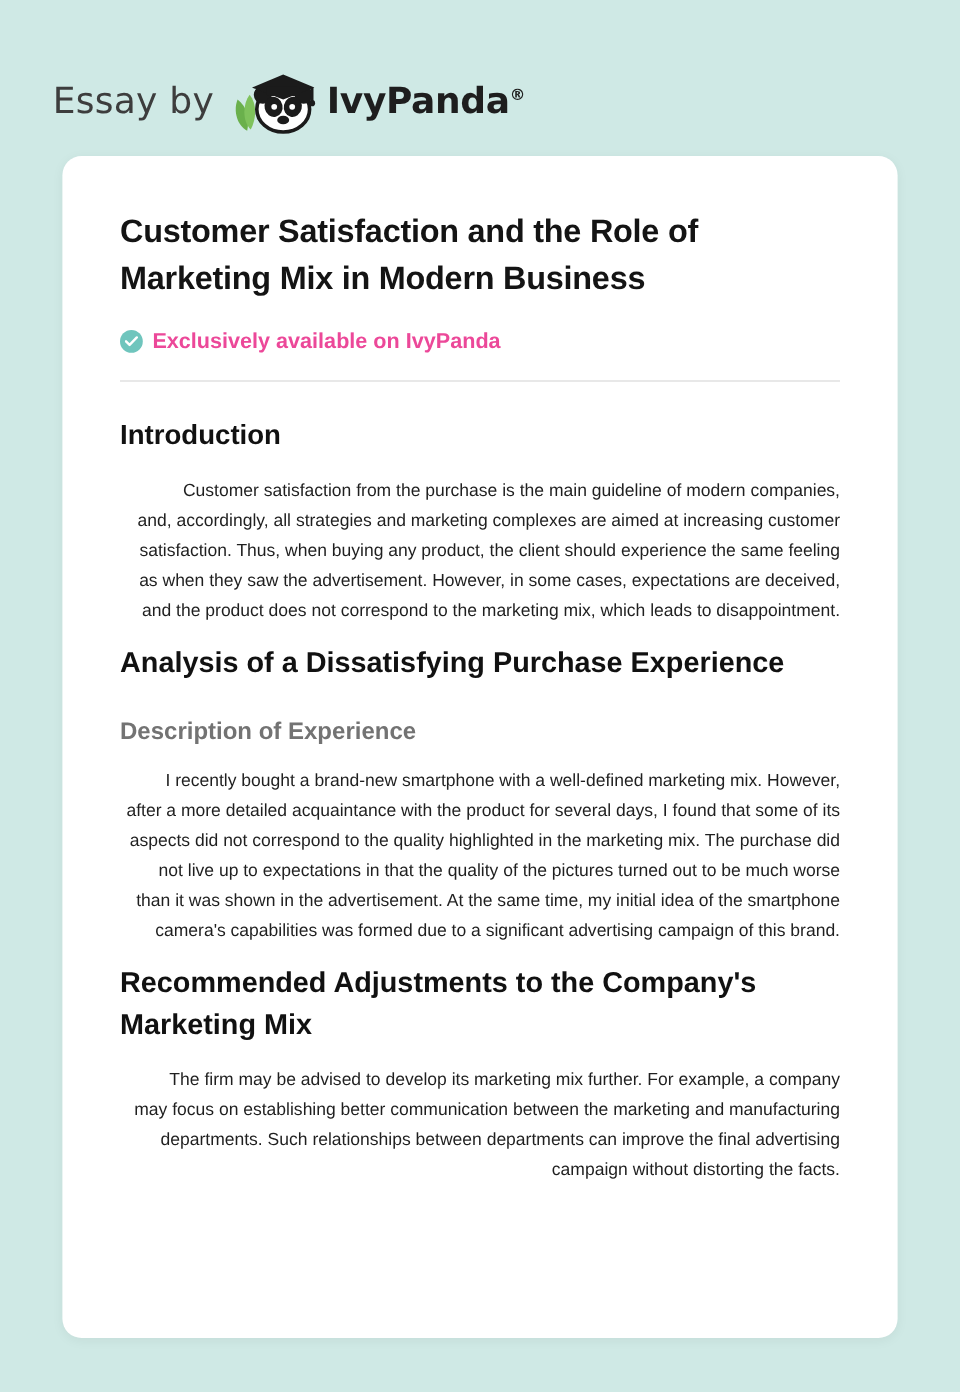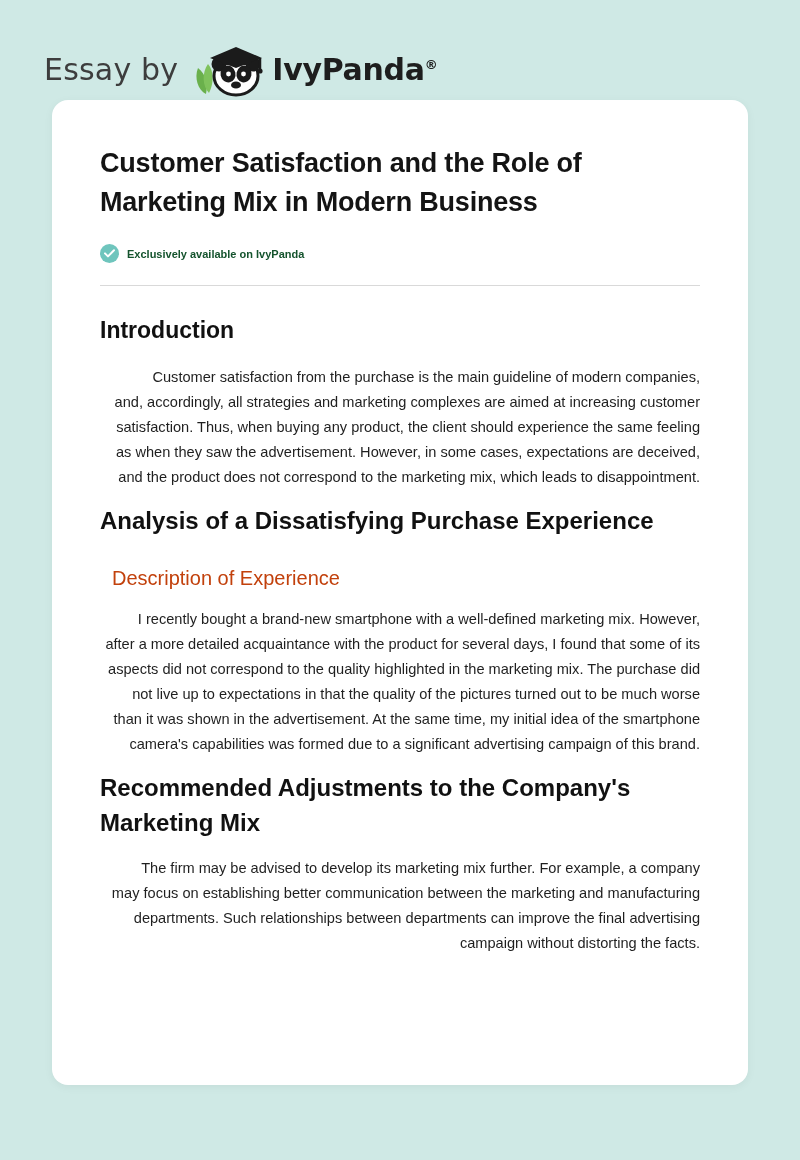--- a/index.html
+++ b/index.html
@@ -24,21 +24,21 @@
     flex-direction: column;
     align-items: center;
   }
 
   
   .brand {
     width: 100%;
     padding: 38px 0 0 44px;
     display: flex;
     align-items: center;
-    height: 100px;
+    height: 130px;
   }
   .brand-essay {
     font-size: 30px;
     color: #3d3d3d;
     font-weight: 400;
     letter-spacing: 0.2px;
     margin-right: 14px;
     font-family: "DejaVu Sans", sans-serif;
   }
   .brand-logo {
@@ -96,23 +96,23 @@
     height: 19px;
     border-radius: 50%;
     background: #6fc5bd;
     display: inline-flex;
     align-items: center;
     justify-content: center;
     flex: 0 0 auto;
   }
   .check-badge svg { display: block; }
   .exclusive-text {
-    font-size: 11px;
-    font-weight: 700;
-    color: #14532d;
+    font-size: 18px;
+    font-weight: 700;
+    color: #ec4899;
   }
 
   hr.rule {
     border: 0;
     border-top: 1px solid #d9d9d9;
     margin: 0 0 28px 0;
   }
 
   h2.section {
     font-size: 23px;
@@ -120,24 +120,24 @@
     margin: 0 0 18px 0;
     line-height: 1.42;
     color: #111111;
   }
   h2.section.big {
     font-size: 24px;
     margin-bottom: 16px;
   }
   h3.subsection {
     font-size: 20px;
-    font-weight: 400;
-    margin: 26px 0 14px 12px;
+    font-weight: 700;
+    margin: 26px 0 14px 0;
     line-height: 1.42;
-    color: #c2410c;
+    color: #737373;
   }
   p.para {
     font-size: 14.6px;
     line-height: 1.72;
     margin: 0 0 14px 0;
     text-indent: 30px;
     color: #1f1f1f;
     text-align: right;
   }
 </style>

